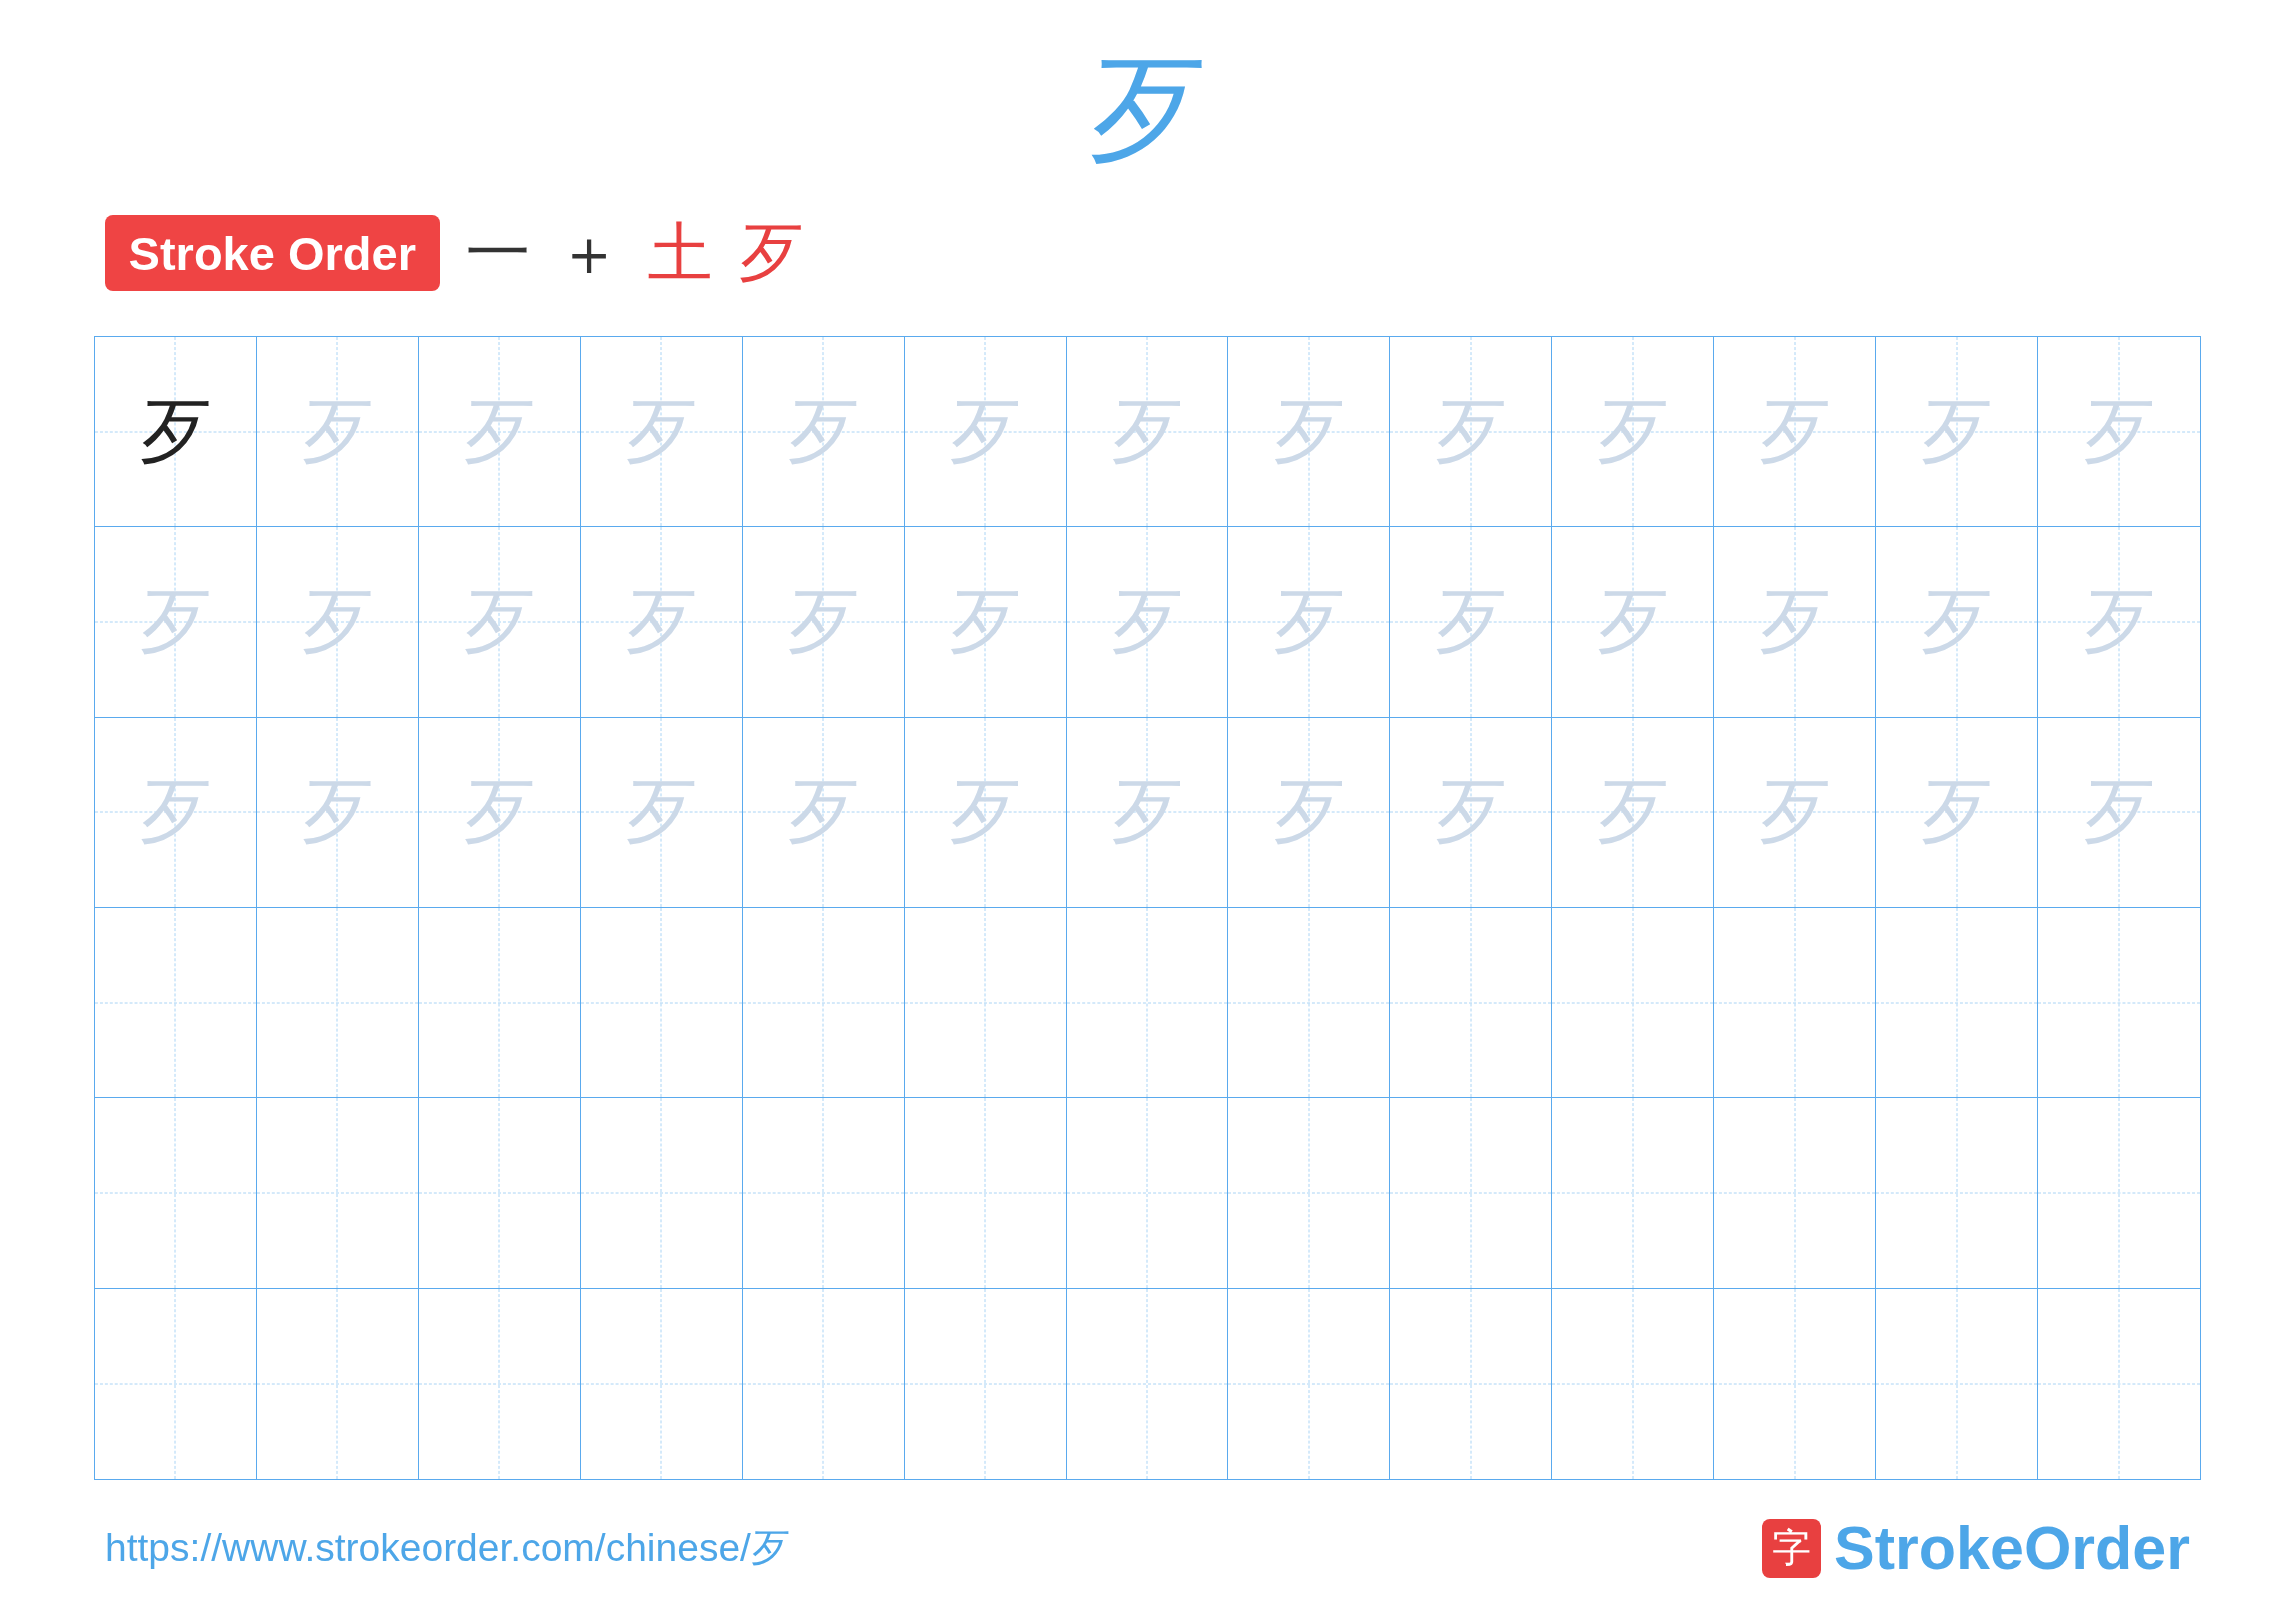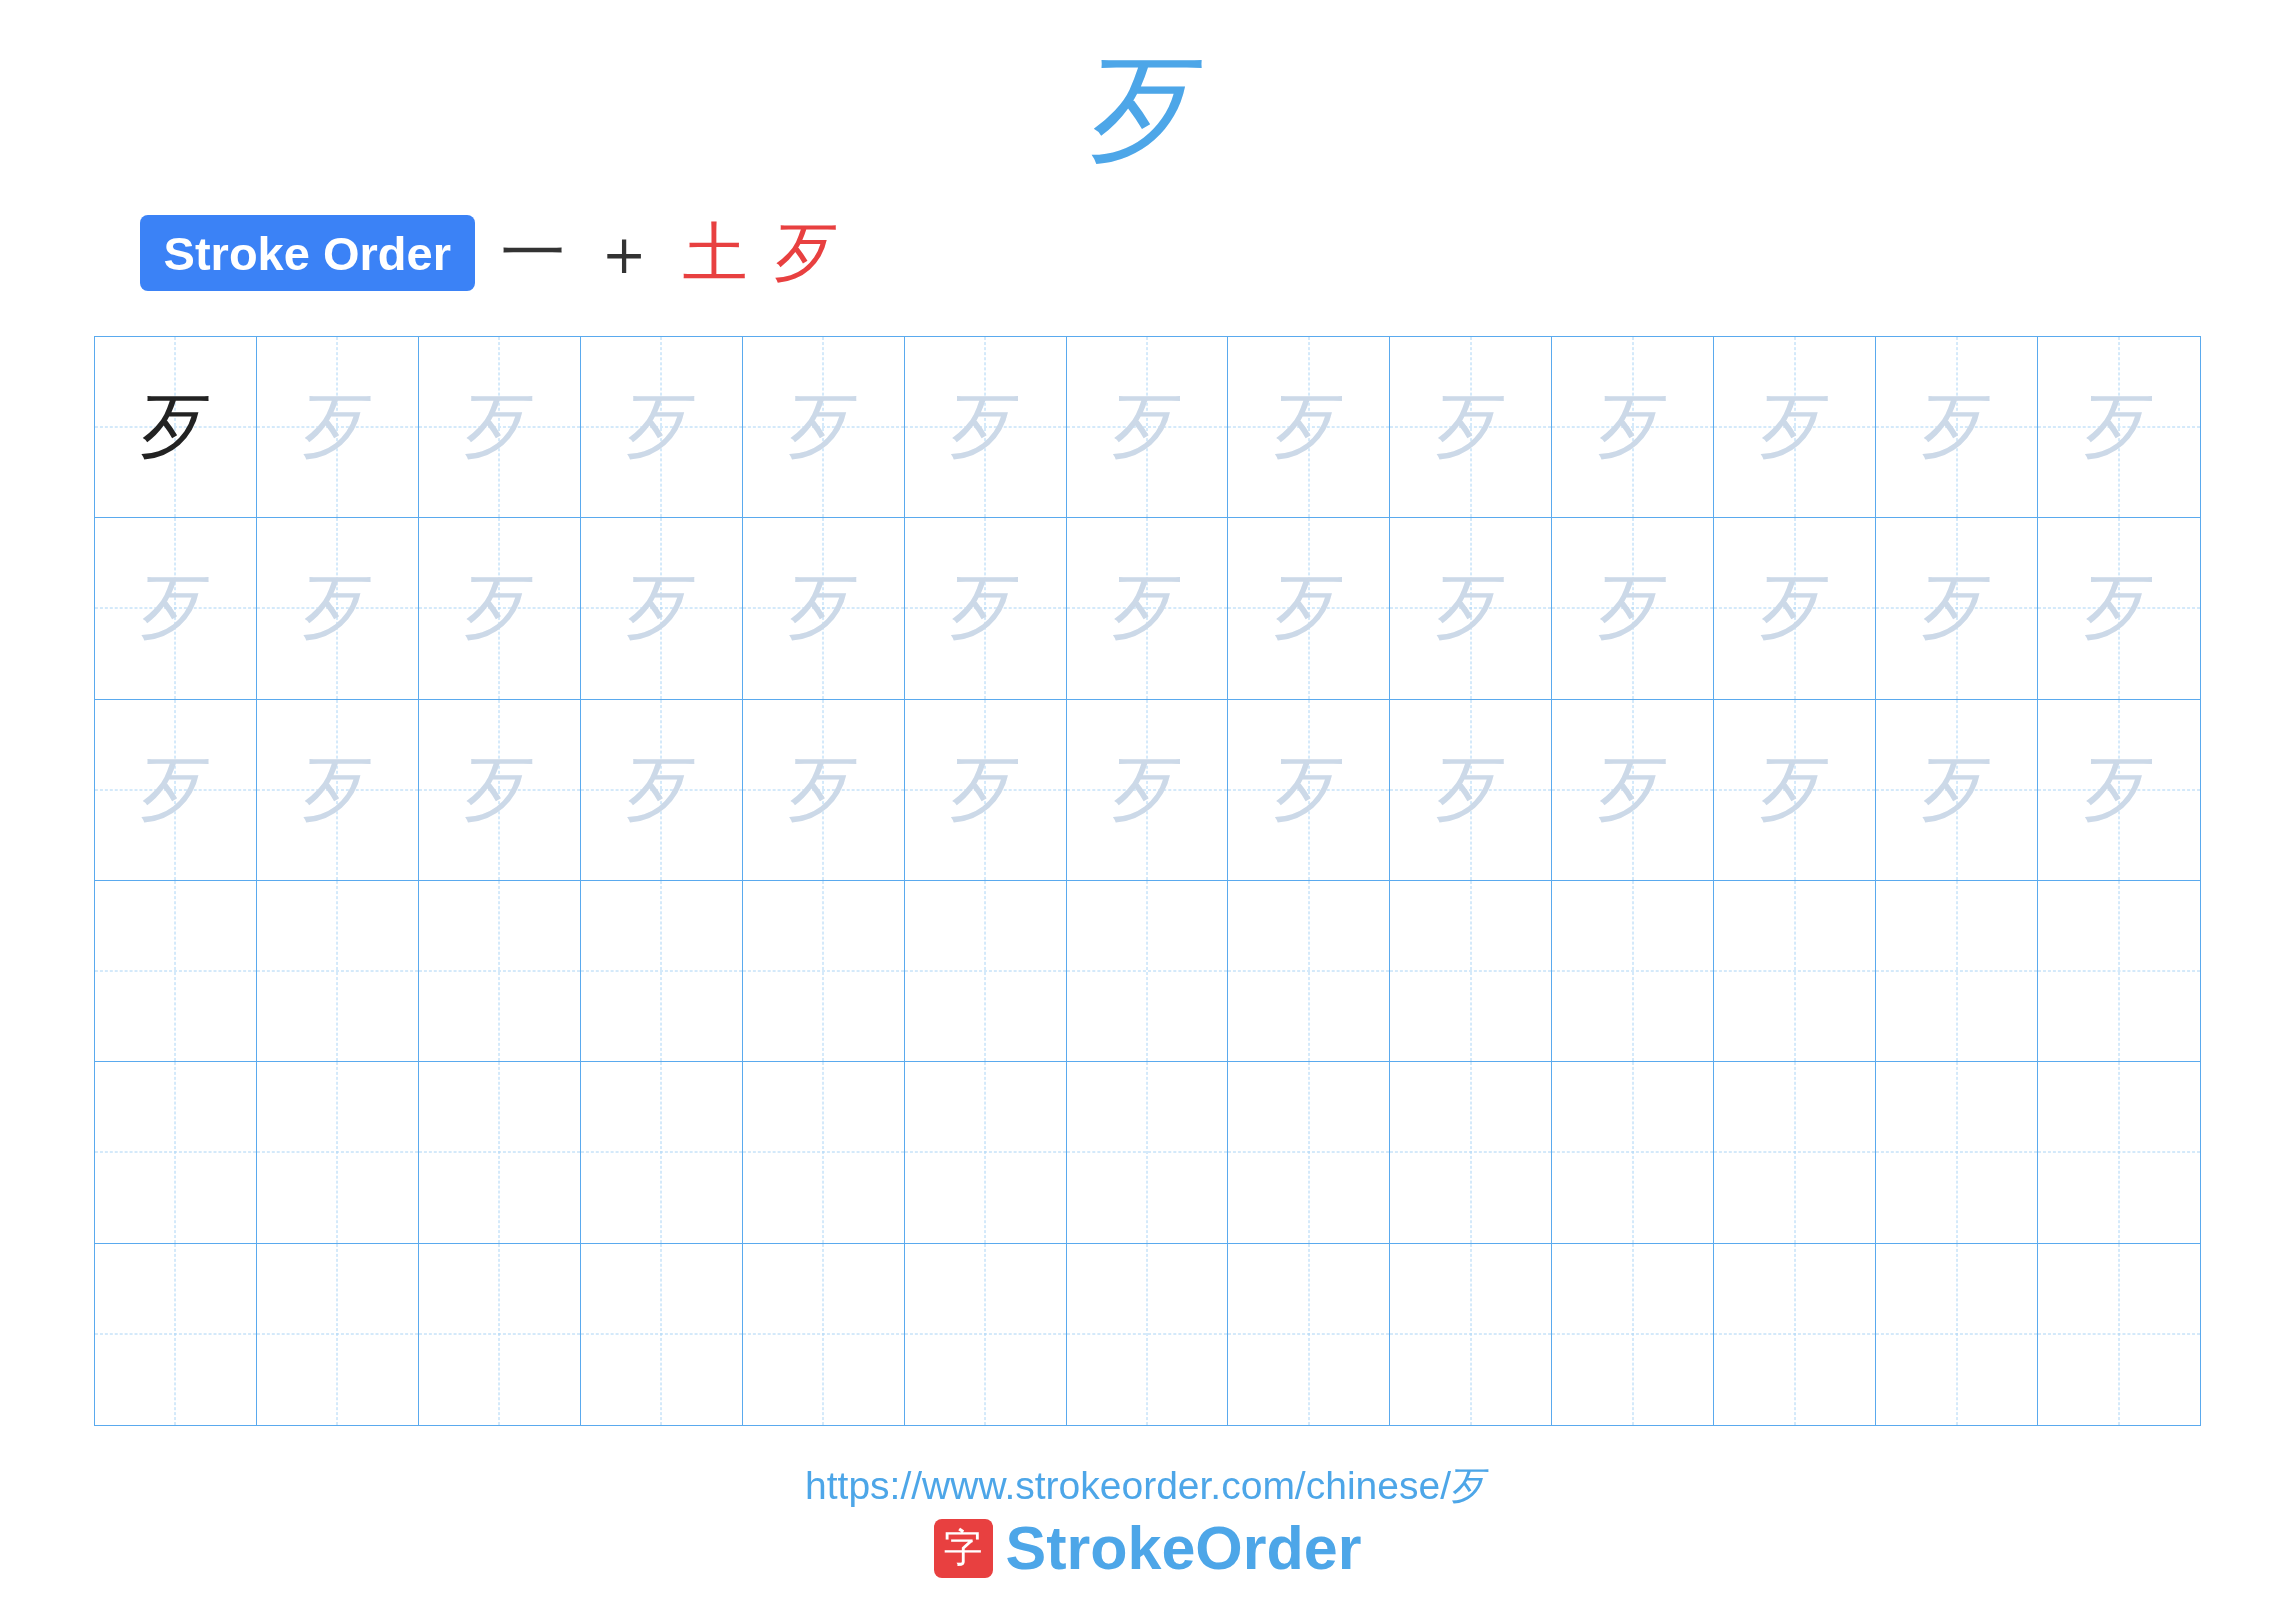--- a/index.html
+++ b/index.html
@@ -46,27 +46,26 @@
     .stroke-order-row {
       display: flex;
       align-items: center;
       gap: 26px;
       align-self: flex-start;
       margin-left: 26px;
       margin-bottom: 39px;
     }
 
     .stroke-order-badge {
-      background: #3b82f6;
+      background: #ef4444;
       color: white;
       font-size: 47px;
       font-weight: bold;
       padding: 10.5px 23.6px;
       border-radius: 7.9px;
-      margin-left: 35px;
     }
 
     .stroke-step {
       font-size: 65px;
       color: #333;
       font-family: serif;
     }
 
     .stroke-step.red {
       color: #e84040;
@@ -141,21 +140,20 @@
     }
 
     
     .footer {
       display: flex;
       justify-content: space-between;
       align-items: center;
       width: 100%;
       margin-top: 33px;
       padding: 0 26px;
-      flex-direction: column;
     }
 
     .footer-url {
       font-size: 39px;
       color: #4da6e8;
     }
 
     .footer-logo {
       display: flex;
       align-items: center;

